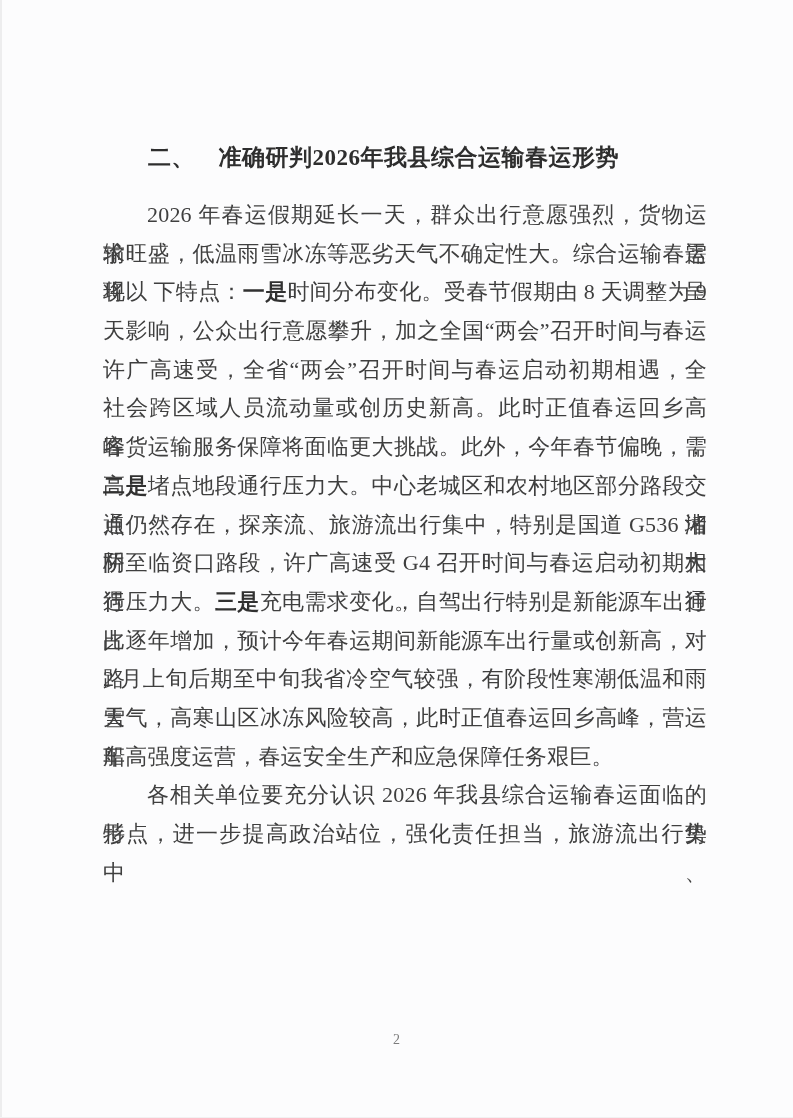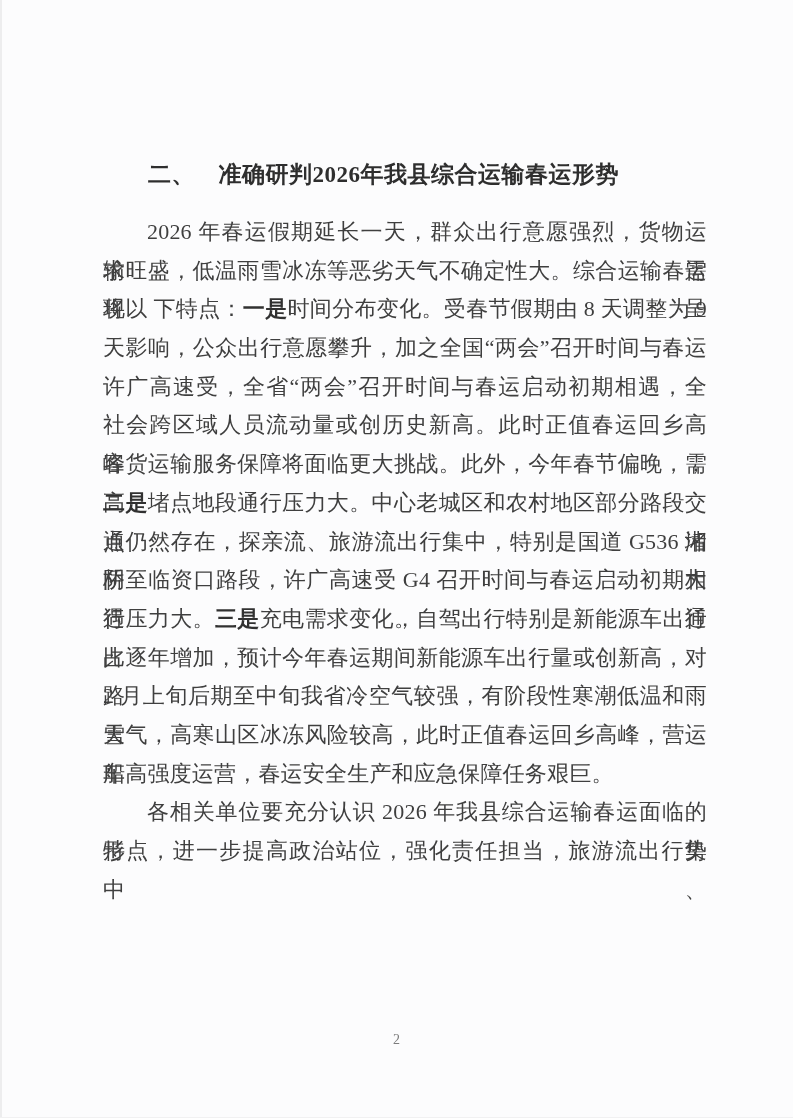--- a/index.html
+++ b/index.html
@@ -22,21 +22,21 @@
   }
   .scan-edge-bottom {
     position: absolute;
     left: 0; right: 0; bottom: 0;
     height: 1px;
     background: #f1f1f2;
   }
   .doc {
     position: absolute;
     left: 103px;
-    top: 158px;
+    top: 141px;
     width: 604px;
     color: #3f3f3f;
   }
   .doc-heading {
     font-size: 23px;
     line-height: 34px;
     font-weight: 700;
     color: #2e2e2e;
     padding-left: 45px;
     margin: 0 0 21px 0;

